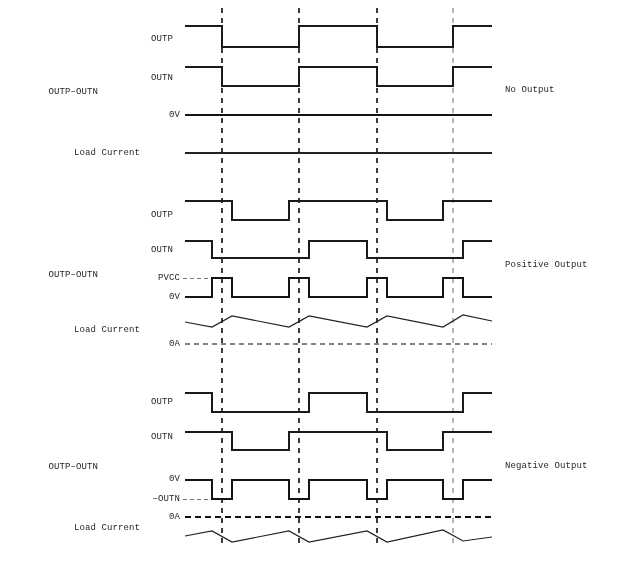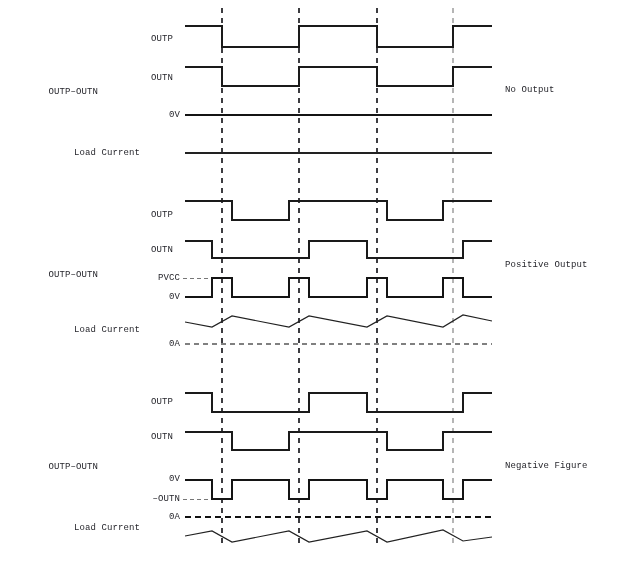--- a/index.html
+++ b/index.html
@@ -83,15 +83,15 @@
       <div class="wave-label" style="top: 325px; right: 480px;">Load Current</div>
       <div class="wave-label" style="top: 339px; right: 440px;">0A</div>
       <div class="wave-label" style="top: 260px; left: 505px;">Positive Output</div>
       <div class="wave-label" style="top: 397px; right: 447px;">OUTP</div>
       <div class="wave-label" style="top: 432px; right: 447px;">OUTN</div>
       <div class="wave-label" style="top: 462px; right: 522px;">OUTP–OUTN</div>
       <div class="wave-label" style="top: 474px; right: 440px;">0V</div>
       <div class="wave-label" style="top: 494px; right: 440px;">–OUTN</div>
       <div class="wave-label" style="top: 512px; right: 440px;">0A</div>
       <div class="wave-label" style="top: 523px; right: 480px;">Load Current</div>
-      <div class="wave-label" style="top: 461px; left: 505px;">Negative Figure</div>
+      <div class="wave-label" style="top: 461px; left: 505px;">Negative Output</div>
     </div>
 </div>
 
 </body></html>

